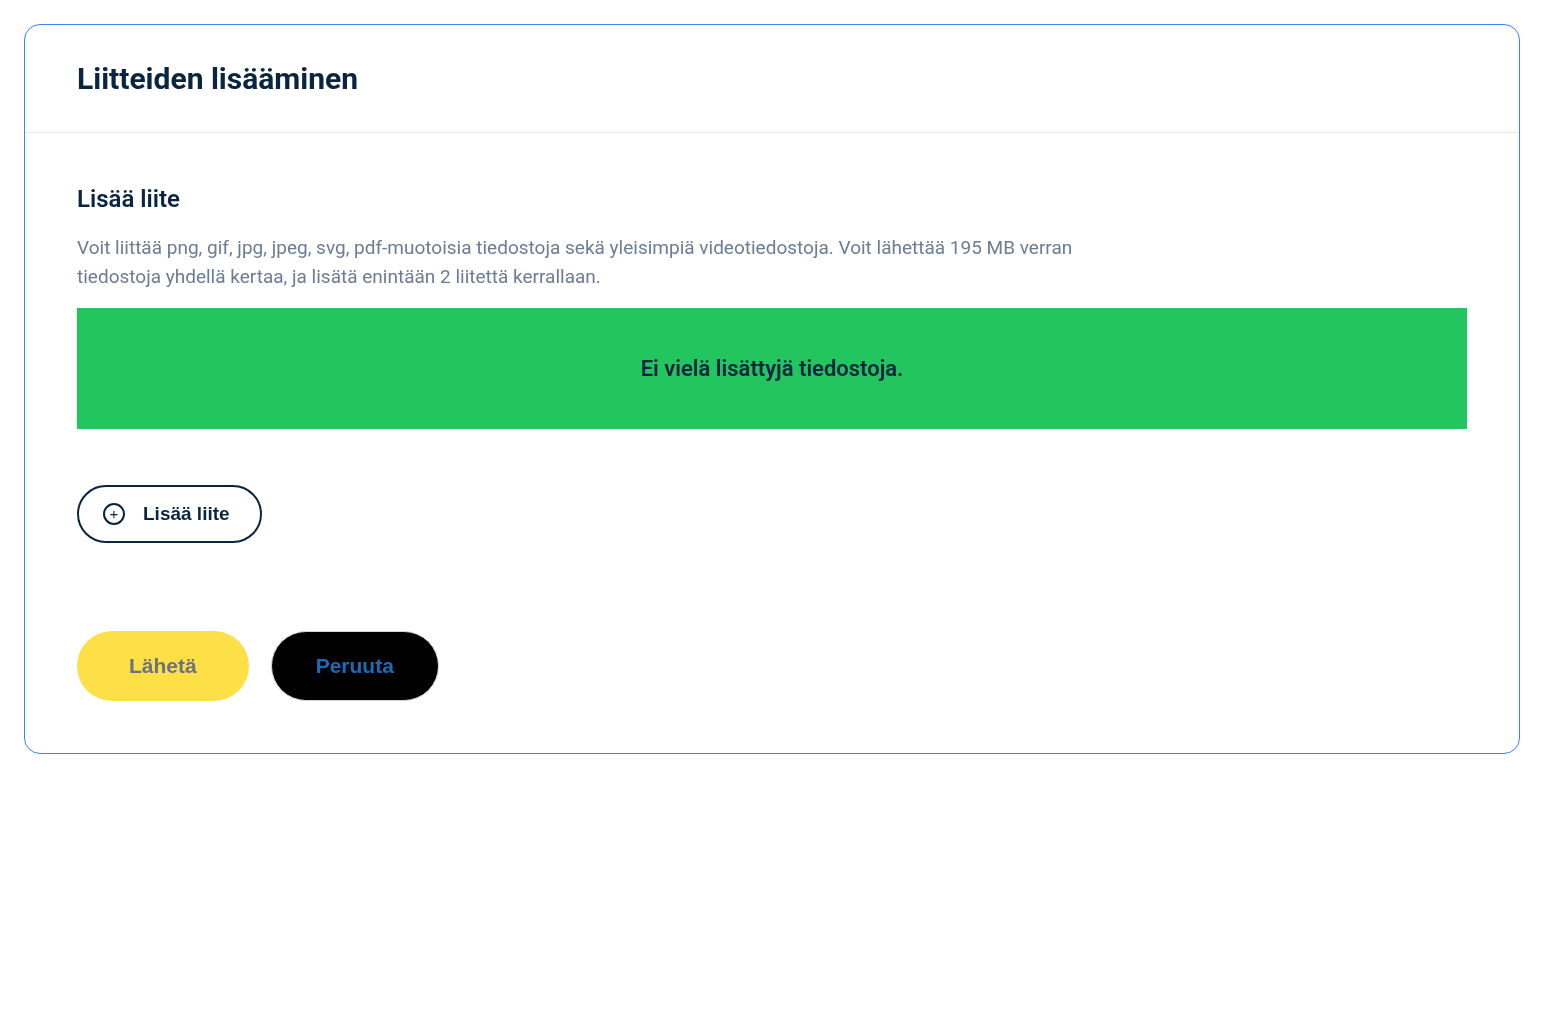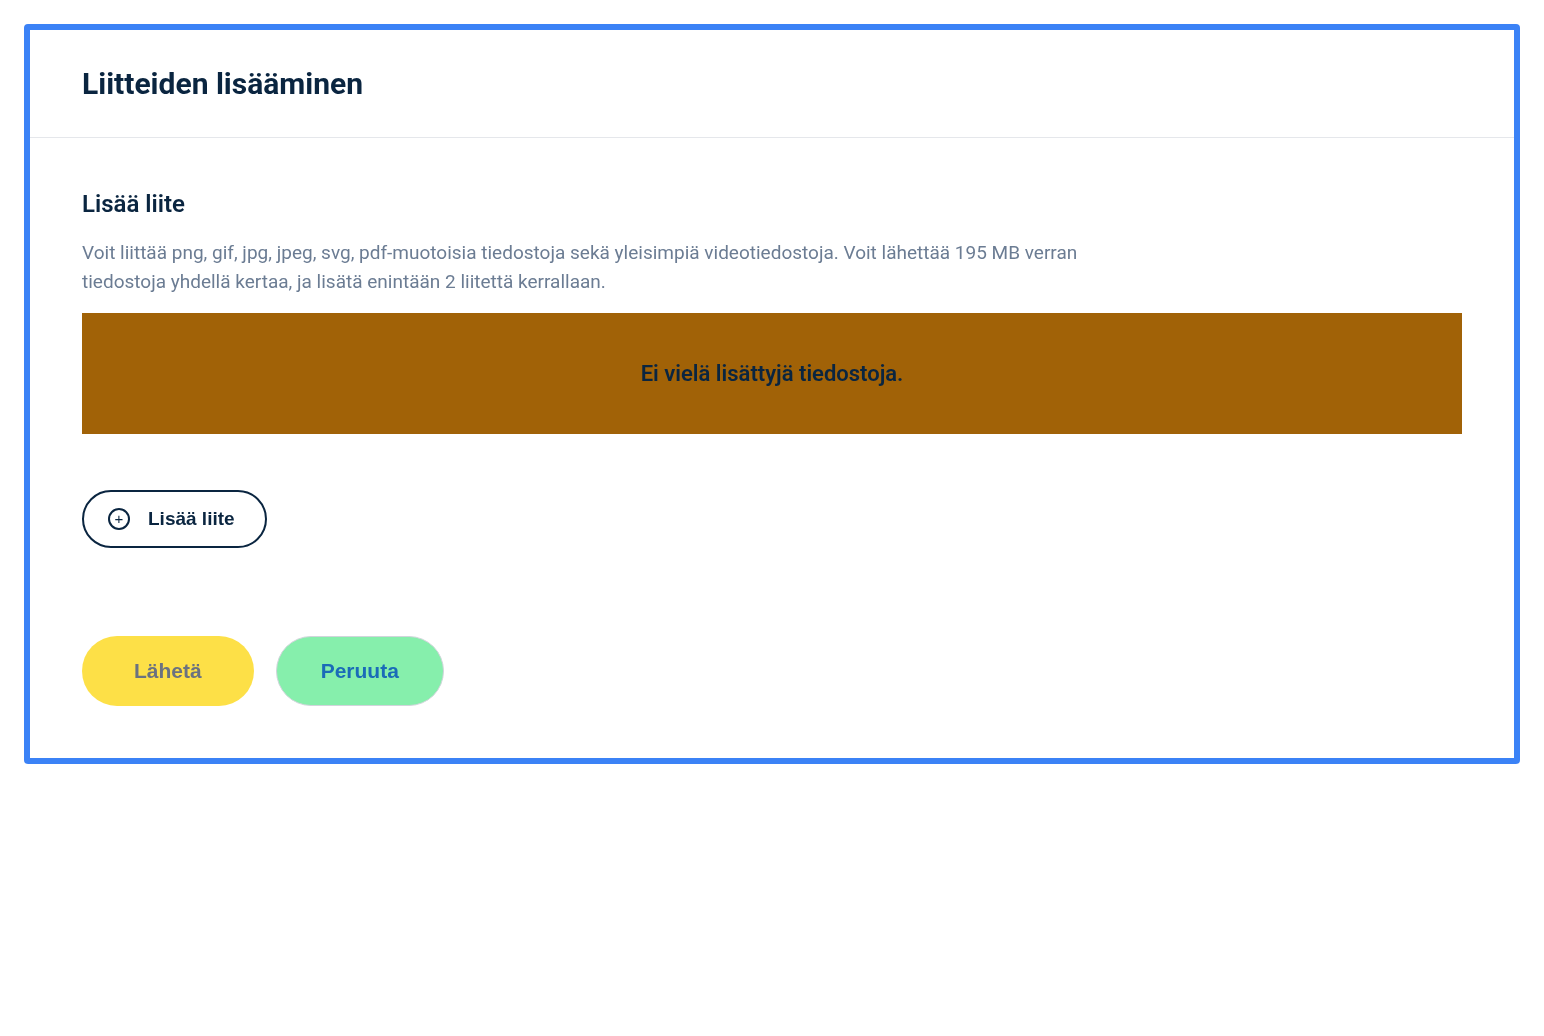--- a/index.html
+++ b/index.html
@@ -6,22 +6,22 @@
       box-sizing: border-box;
       margin: 0;
       padding: 0;
     }
     body {
       font-family: -apple-system, BlinkMacSystemFont, "Segoe UI", Roboto, Helvetica, Arial, sans-serif;
       background: #ffffff;
       padding: 24px;
     }
     .card {
-      border: 6px solid #3b82f6;
-      border-radius: 4px;
+      border: 1px solid #3b82f6;
+      border-radius: 16px;
       overflow: hidden;
       background: #ffffff;
     }
     .card-header {
       padding: 36px 52px 36px 52px;
       border-bottom: 1px solid #e5e7eb;
     }
     .card-title {
       font-size: 30px;
       font-weight: 700;
@@ -36,21 +36,21 @@
       color: #0a2540;
       margin-bottom: 20px;
     }
     .description {
       font-size: 19px;
       line-height: 1.55;
       color: #6b7c93;
       max-width: 1060px;
     }
     .empty-box {
-      background: #a16207;
+      background: #22c55e;
       padding: 48px 20px;
       text-align: center;
       margin-top: 16px;
       margin-bottom: 56px;
     }
     .empty-text {
       font-size: 22px;
       font-weight: 600;
       color: #0a2540;
     }
@@ -91,21 +91,21 @@
       background: #fde047;
       color: #6b7280;
       font-size: 21px;
       font-weight: 600;
       cursor: not-allowed;
     }
     .secondary-button {
       padding: 22px 44px;
       border: 1px solid #d1d5db;
       border-radius: 999px;
-      background: #86efac;
+      background: #000000;
       color: #1a6bb8;
       font-size: 21px;
       font-weight: 600;
       cursor: pointer;
     }
   </style>
 </head>
 <body>
 
 <div class="card">

